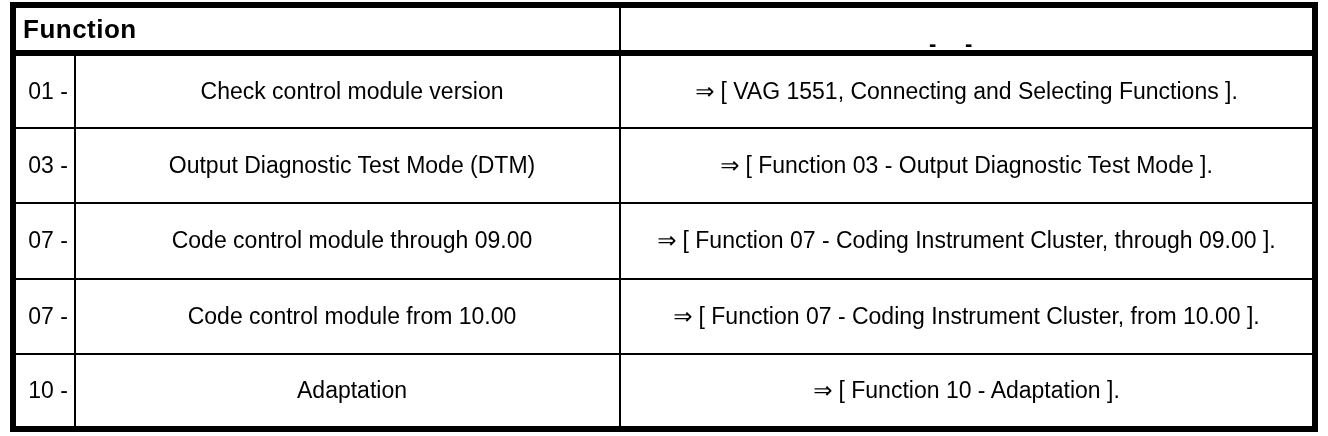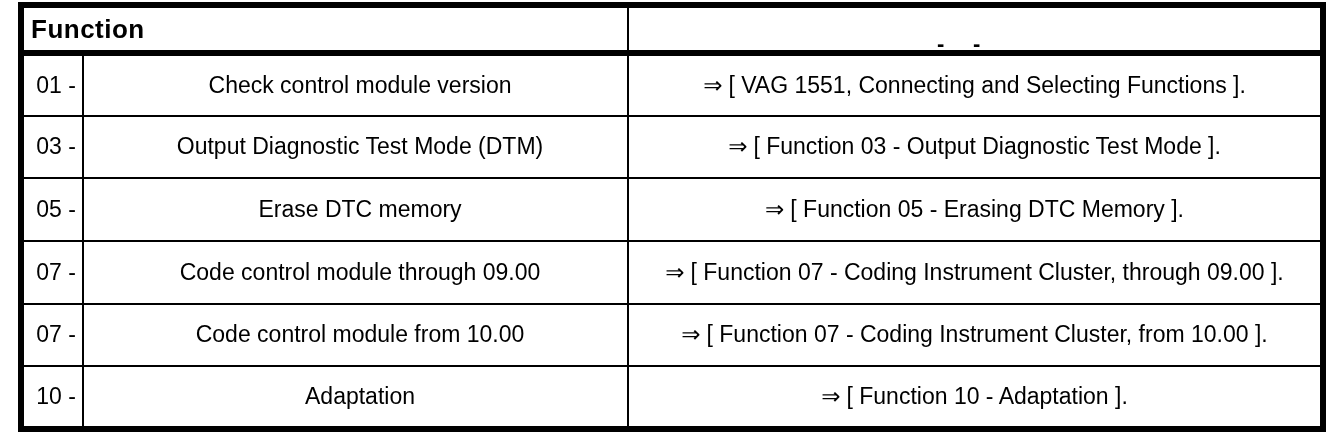--- a/index.html
+++ b/index.html
@@ -11,21 +11,21 @@
     position: relative;
     width: 1328px;
     height: 436px;
     background: #ffffff;
     font-family: "Liberation Sans", sans-serif;
     color: #000000;
     overflow: hidden;
   }
   table.func-table {
     position: absolute;
-    left: 18px;
+    left: 10px;
     top: 2px;
     width: 1308px;
     height: 430px;
     border-collapse: collapse;
     table-layout: fixed;
     background: #ffffff;
     border: 6px solid #000000;
   }
   col.col-num  { width: 62px; }
   col.col-desc { width: 545px; }
@@ -99,27 +99,20 @@
         </td>
       </tr>
       <tr>
         <td class="td-num">03 -</td>
         <td class="td-desc">Output Diagnostic Test Mode (DTM)</td>
         <td class="td-ref">
           <span class="arrow">⇒</span><span>[ Function 03 - Output Diagnostic Test Mode ].</span>
         </td>
       </tr>
       <tr>
-        <td class="td-num">05 -</td>
-        <td class="td-desc">Erase DTC memory</td>
-        <td class="td-ref">
-          <span class="arrow">⇒</span><span>[ Function 05 - Erasing DTC Memory ].</span>
-        </td>
-      </tr>
-      <tr>
         <td class="td-num">07 -</td>
         <td class="td-desc">Code control module through 09.00</td>
         <td class="td-ref">
           <span class="arrow">⇒</span><span>[ Function 07 - Coding Instrument Cluster, through 09.00 ].</span>
         </td>
       </tr>
       <tr>
         <td class="td-num">07 -</td>
         <td class="td-desc">Code control module from 10.00</td>
         <td class="td-ref">

